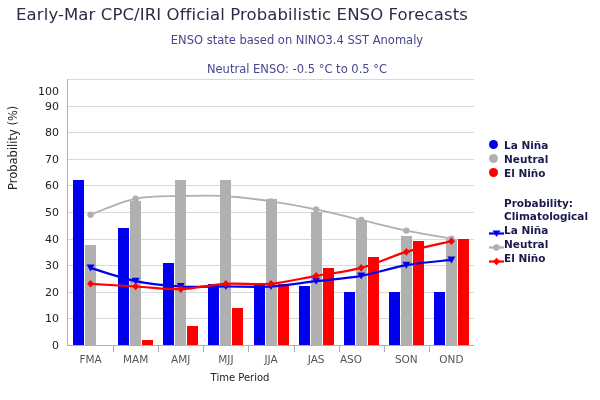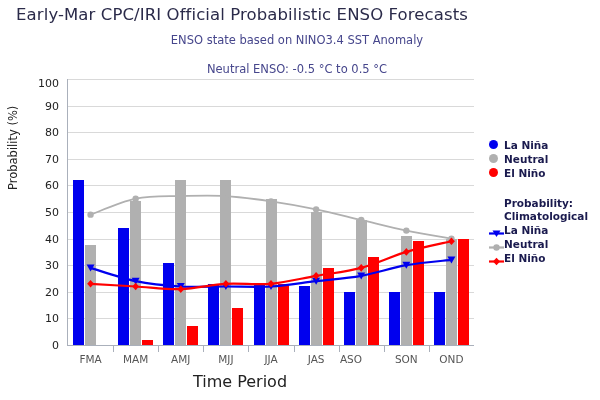--- a/index.html
+++ b/index.html
@@ -53,21 +53,21 @@
   .ylabel{
     position:absolute;
     left:6px;top:190px;
     font-size:11.5px;color:#222;
     transform:rotate(-90deg);
     transform-origin:left top;
     white-space:nowrap;
   }
   .xlabel{
     position:absolute;left:0;top:372px;width:480px;
-    text-align:center;font-size:16px;color:#222;
+    text-align:center;font-size:10px;color:#222;
   }
 
   
   .group{
     position:absolute;bottom:0;height:100%;
   }
   .tick-sep{
     position:absolute;top:266px;width:1px;height:7px;background:#aab0bb;
   }
   .xtick{
@@ -122,21 +122,21 @@
         <div class="ytick" style="top: 266px;">0</div>
         <div class="ytick" style="top: 239.4px;">10</div>
         <div class="ytick" style="top: 212.8px;">20</div>
         <div class="ytick" style="top: 186.2px;">30</div>
         <div class="ytick" style="top: 159.6px;">40</div>
         <div class="ytick" style="top: 133px;">50</div>
         <div class="ytick" style="top: 106.4px;">60</div>
         <div class="ytick" style="top: 79.8px;">70</div>
         <div class="ytick" style="top: 53.2px;">80</div>
         <div class="ytick" style="top: 26.6px;">90</div>
-        <div class="ytick" style="top: 4px;">100</div>
+        <div class="ytick" style="top: 12px;">100</div>
       </div>
     <div class="axis-left"></div>
     <div class="axis-bottom"></div>
     <div id="groups">
         <div class="group" style="left: 5.05556px; width: 35px;">
           <div class="bar lanina" style="left: 0px; width: 11px; height: 164.92px;"></div>
           <div class="bar neutral" style="left: 12px; width: 11px; height: 99.75px;"></div>
           <div class="bar elnino" style="left: 24px; width: 11px; height: 0px;"></div>
         </div>
         <div class="group" style="left: 50.1667px; width: 35px;">

